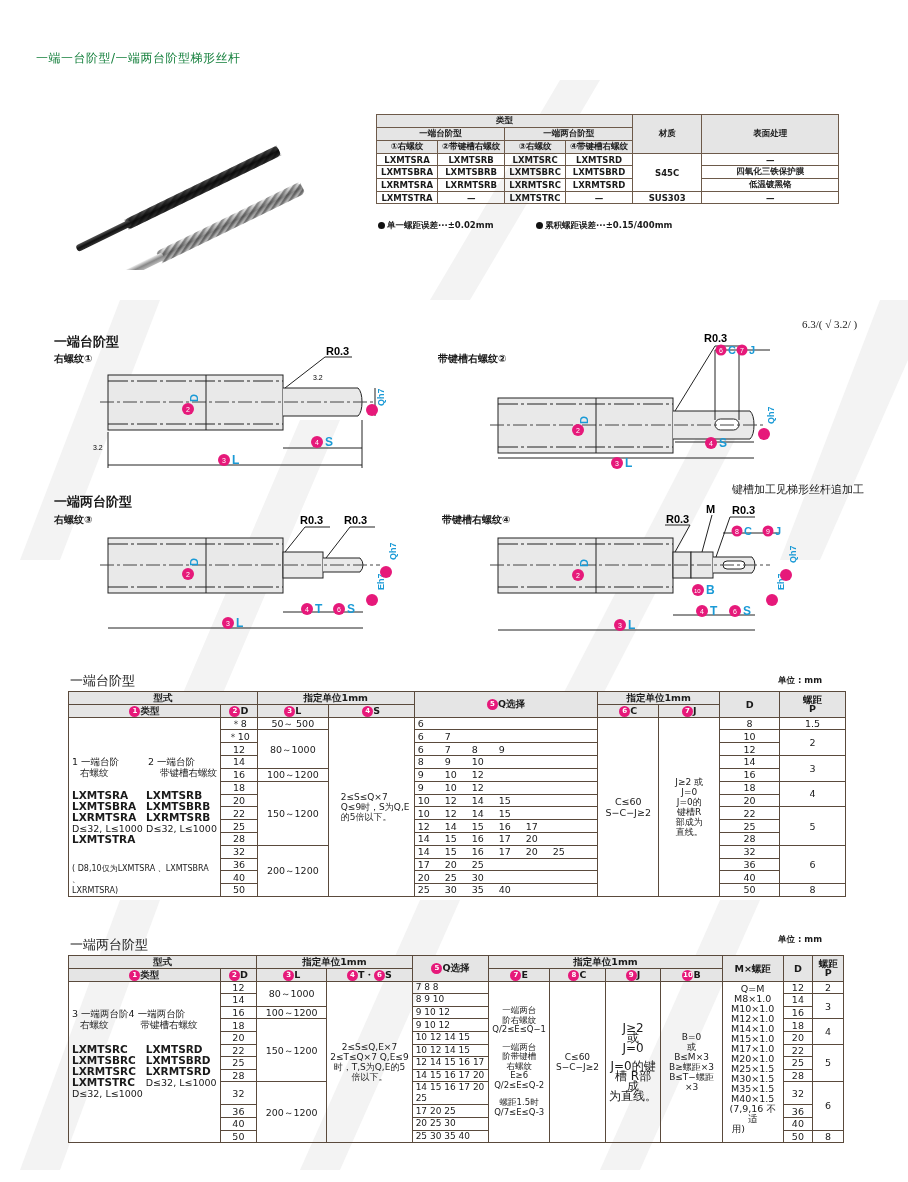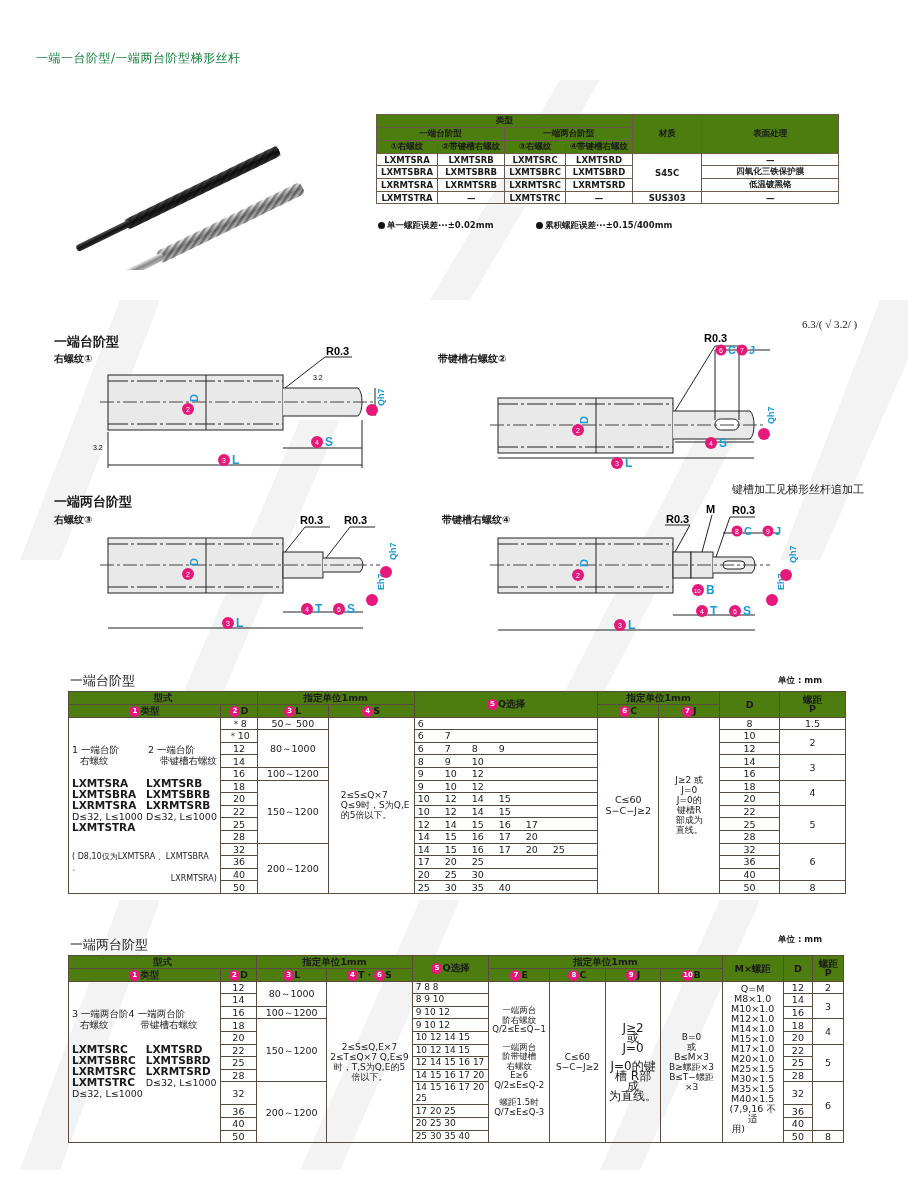--- a/index.html
+++ b/index.html
@@ -1,21 +1,21 @@
 <!DOCTYPE html>
 <html><head>
 <meta charset="utf-8">
 <style>
   html,body{margin:0;padding:0;}
   body{width:908px;height:1182px;position:relative;background:#fff;font-family:"DejaVu Sans",sans-serif;color:#1a1a1a;overflow:hidden;}
   .wm{position:absolute;inset:0;pointer-events:none;z-index:0;}
   .abs{position:absolute;}
   .title{left:36px;top:50px;font-size:12px;color:#15803d;letter-spacing:0.5px;}
   table{border-collapse:collapse;}
-  .hdr{background:#4d7c0f;padding-left:44px;}
+  .hdr{background:#e5e5e5;padding-left:44px;}
   .sumtbl{left:376px;top:114px;font-size:8.5px;}
   .sumtbl td,.sumtbl th{border:1px solid #6d5a4a;padding:0 4px;height:11px;text-align:center;font-weight:bold;white-space:nowrap;}
   .sumtbl th{font-weight:bold;}
   .note{font-size:8.5px;font-weight:bold;}
   .dot{display:inline-block;width:7px;height:7px;border-radius:50%;background:#111;vertical-align:middle;margin-right:2px;}
   .sec{font-size:13px;font-weight:bold;}
   .sub{font-size:10px;font-weight:bold;}
   .num{display:inline-block;width:11px;height:11px;border-radius:50%;background:#e6197a;color:#fff;font-size:7px;line-height:11px;text-align:center;vertical-align:middle;font-weight:bold;}
   svg text{font-family:"Liberation Sans",sans-serif;}
   .spec{font-size:9.5px;}
@@ -307,21 +307,21 @@
   <tr class="hdr">
     <th><span class="num">1</span><span>类型</span></th>
     <th><span class="num">2</span><span>D</span></th>
     <th><span class="num">3</span><span>L</span></th>
     <th><span class="num">4</span><span>S</span></th>
     <th><span class="num">6</span><span>C</span></th>
     <th><span class="num">7</span><span>J</span></th>
   </tr>
   <tr>
     <td rowspan="14" style="vertical-align:top;padding-top:26px;">
-      <div class="tlabel" style="display:flex;justify-content:space-between;font-weight:normal;">
+      <div class="tlabel" style="display:flex;justify-content:space-between;font-weight:normal;margin-top:12px;">
         <div>
               <div>1 一端台阶</div>
               <div style="padding-left:8px">右螺纹</div>
             </div>
         <div>
               <div>2 一端台阶</div>
               <div style="padding-left:12px">带键槽右螺纹</div>
             </div>
       </div>
       <div class="tlabel" style="display:flex;justify-content:space-between;margin-top:12px;font-size:10.5px;">
@@ -333,21 +333,21 @@
               <div>LXMTSTRA</div>
             </div>
         <div>
               <div>LXMTSRB</div>
               <div>LXMTSBRB</div>
               <div>LXRMTSRB</div>
               <div style="font-weight:normal;font-size:9.5px">D≤32, L≤1000</div>
             </div>
       </div>
       <div style="font-size:8px;margin-top:18px;">( D8,10仅为LXMTSRA 、LXMTSBRA 、</div>
-      <div style="font-size:8px;text-align:right;">LXRMTSRA)</div>
+      <div style="font-size:8px;text-align:left;">LXRMTSRA)</div>
     </td>
     <td class="c">＊8</td>
     <td class="c">50～ 500</td>
     <td rowspan="14" style="font-size:9px;line-height:10px;padding-left:12px;">2≤S≤Q×7 Q≤9时，S为Q,E的5倍以下。</td>
     <td class="qcell qrow"><span>6</span></td>
     <td rowspan="14" class="c" style="line-height:11px">C≤60 S−C−J≥2</td>
     <td rowspan="14" class="c" style="font-size:9px;line-height:10px;padding:0 14px;">J≥2 或J=0 J=0的键槽R部成为直线。</td>
     <td class="c">8</td>
     <td class="c">1.5</td>
   </tr>

